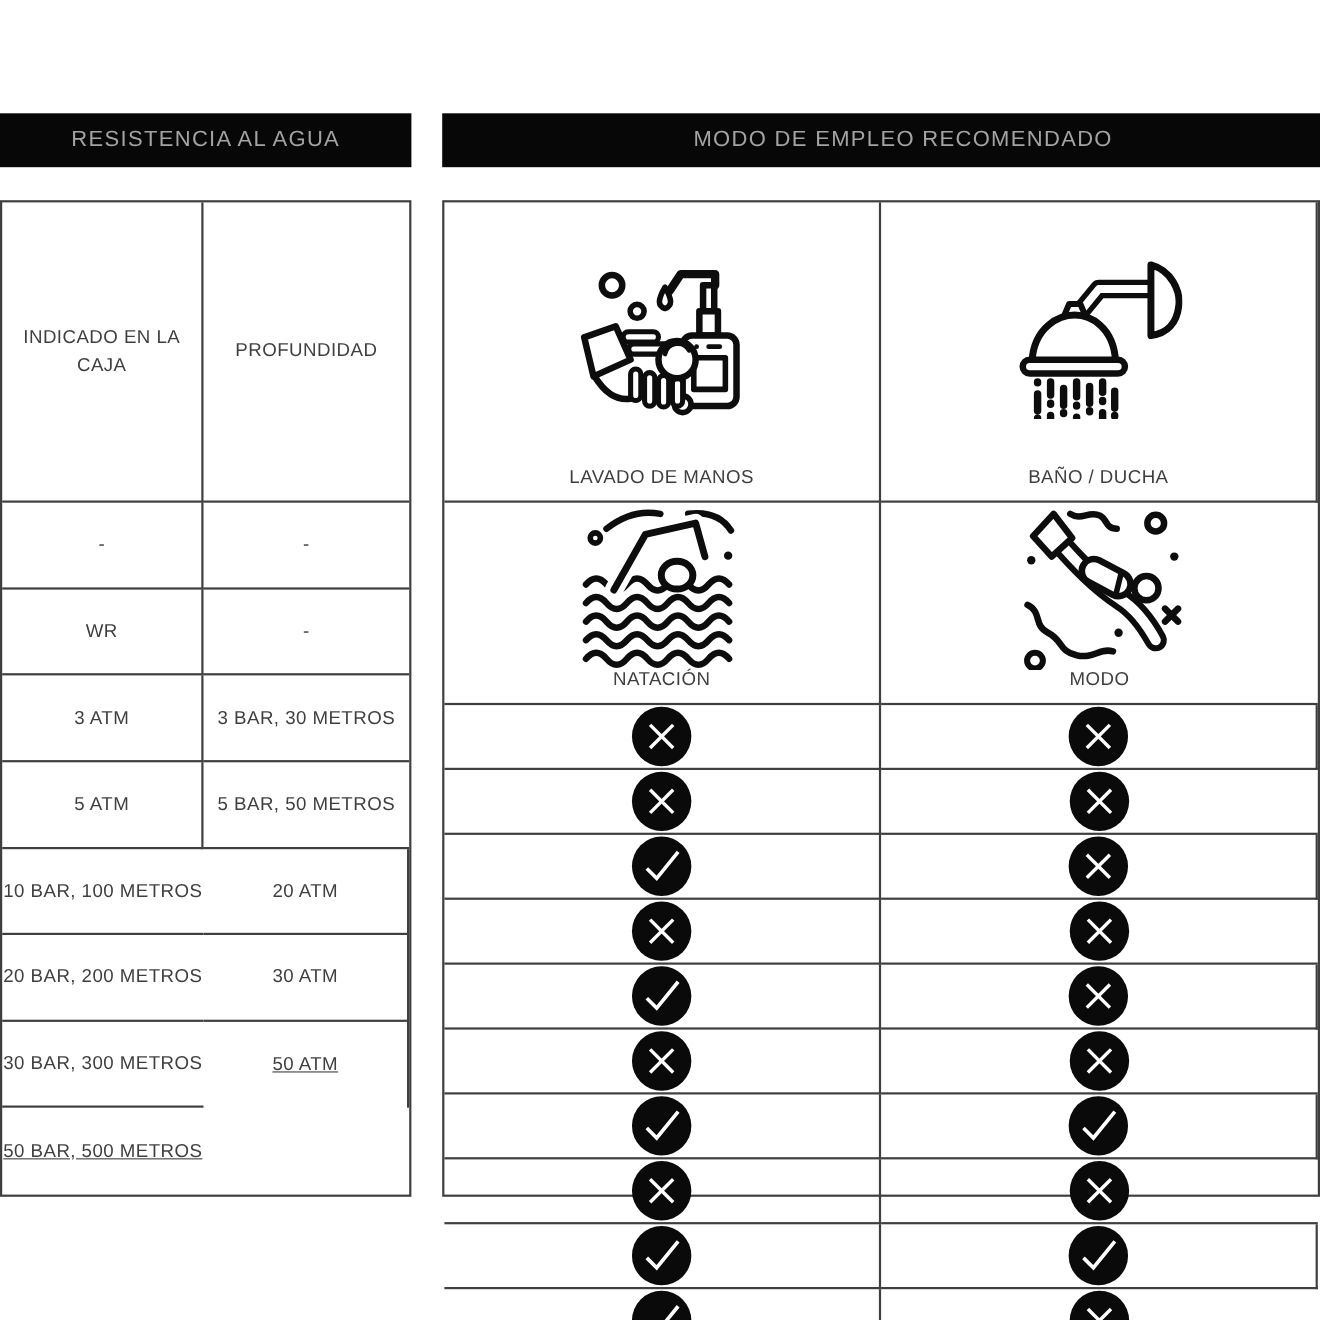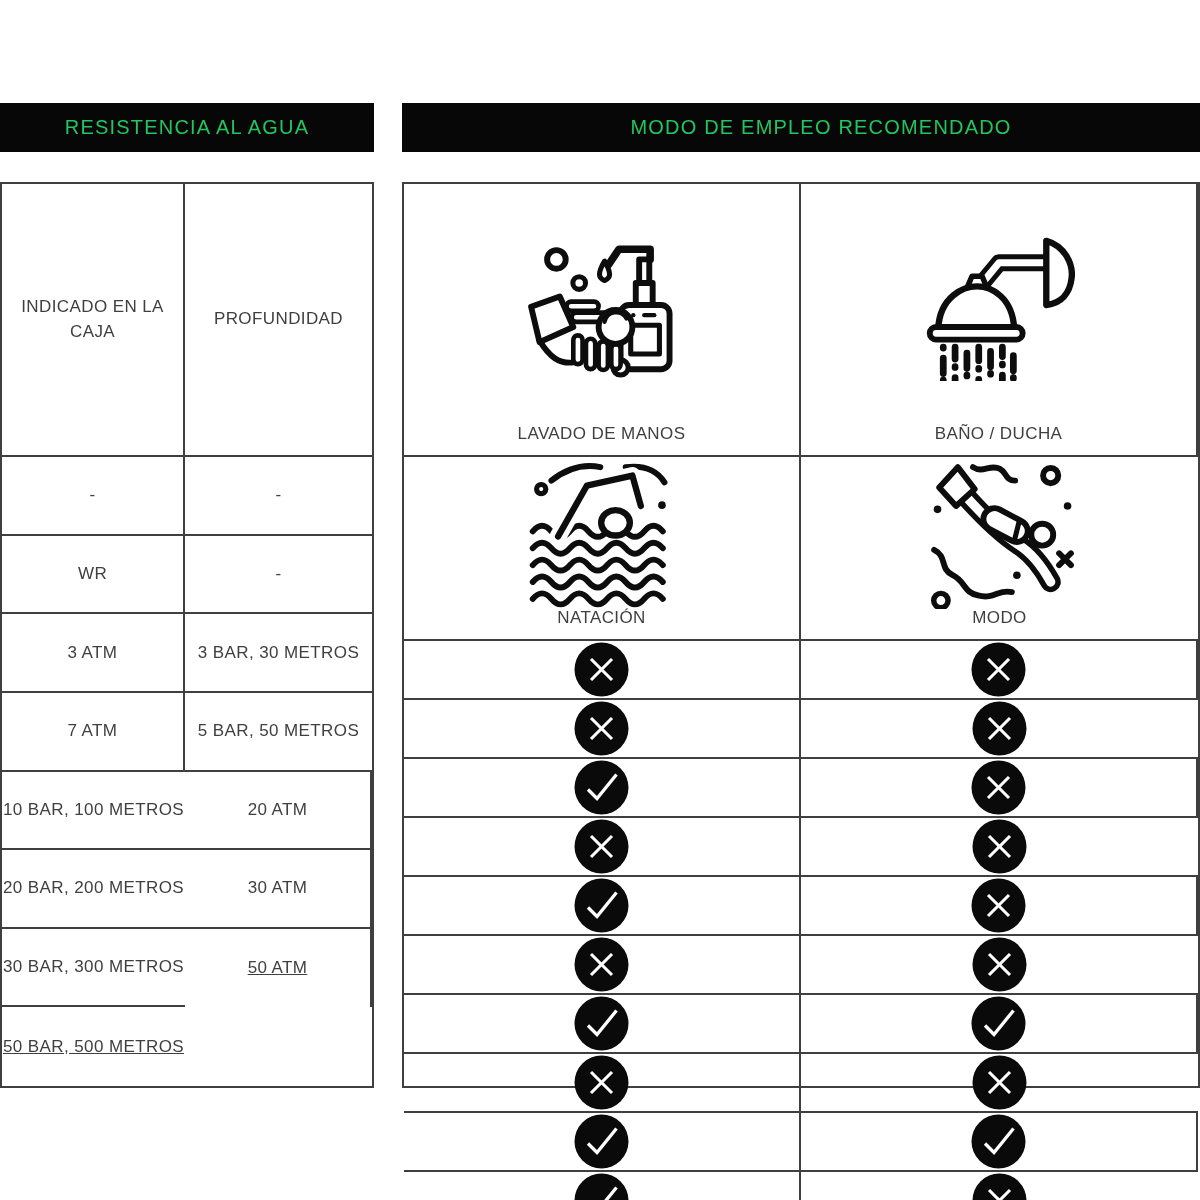--- a/index.html
+++ b/index.html
@@ -5,21 +5,21 @@
   * { margin:0; padding:0; box-sizing:border-box; }
   html,body { background:#ffffff; }
   body { font-family:"Liberation Sans", sans-serif; }
   .canvas { position:relative; width:1200px; height:1200px; background:#ffffff; overflow:hidden; }
 
   
   .hbar { position:absolute; top:103px; height:49px; background:#070707;
           display:flex; align-items:center; justify-content:center; }
   .hbar-left  { left:0;    width:374px; }
   .hbar-right { left:402px; width:798px;padding-left:40px; }
-  .hbar span { color:#22c55e; font-size:20px; letter-spacing:1.2px; font-weight:400; }
+  .hbar span { color:#a3a3a3; font-size:20px; letter-spacing:1.2px; font-weight:400; }
 
   
   .grid { position:absolute; top:182px; height:906px; display:grid;
           border:2px solid #3f3f3f; background:#ffffff; }
   .grid-left  { left:0;    width:374px; grid-template-columns:183px 1fr;
                 grid-template-rows:273px repeat(8, 1fr); }
   .grid-right { left:402px; width:798px; grid-template-columns:repeat(2, 1fr);
                 grid-template-rows:273px repeat(8, 1fr); }
 
   .cell { border-right:2px solid #3f3f3f; border-bottom:2px solid #3f3f3f;
@@ -76,21 +76,21 @@
 
     <div class="cell">-</div>
     <div class="cell last-col">-</div>
 
     <div class="cell">WR</div>
     <div class="cell last-col">-</div>
 
     <div class="cell">3 ATM</div>
     <div class="cell last-col">3 BAR, 30 METROS</div>
 
-    <div class="cell">7 ATM</div>
+    <div class="cell">5 ATM</div>
     <div class="cell last-col">5 BAR, 50 METROS</div>
 
     <div class="cell last-col">10 BAR, 100 METROS</div>
 
     <div class="cell">20 ATM</div>
     <div class="cell last-col">20 BAR, 200 METROS</div>
 
     <div class="cell">30 ATM</div>
     <div class="cell last-col">30 BAR, 300 METROS</div>
 

